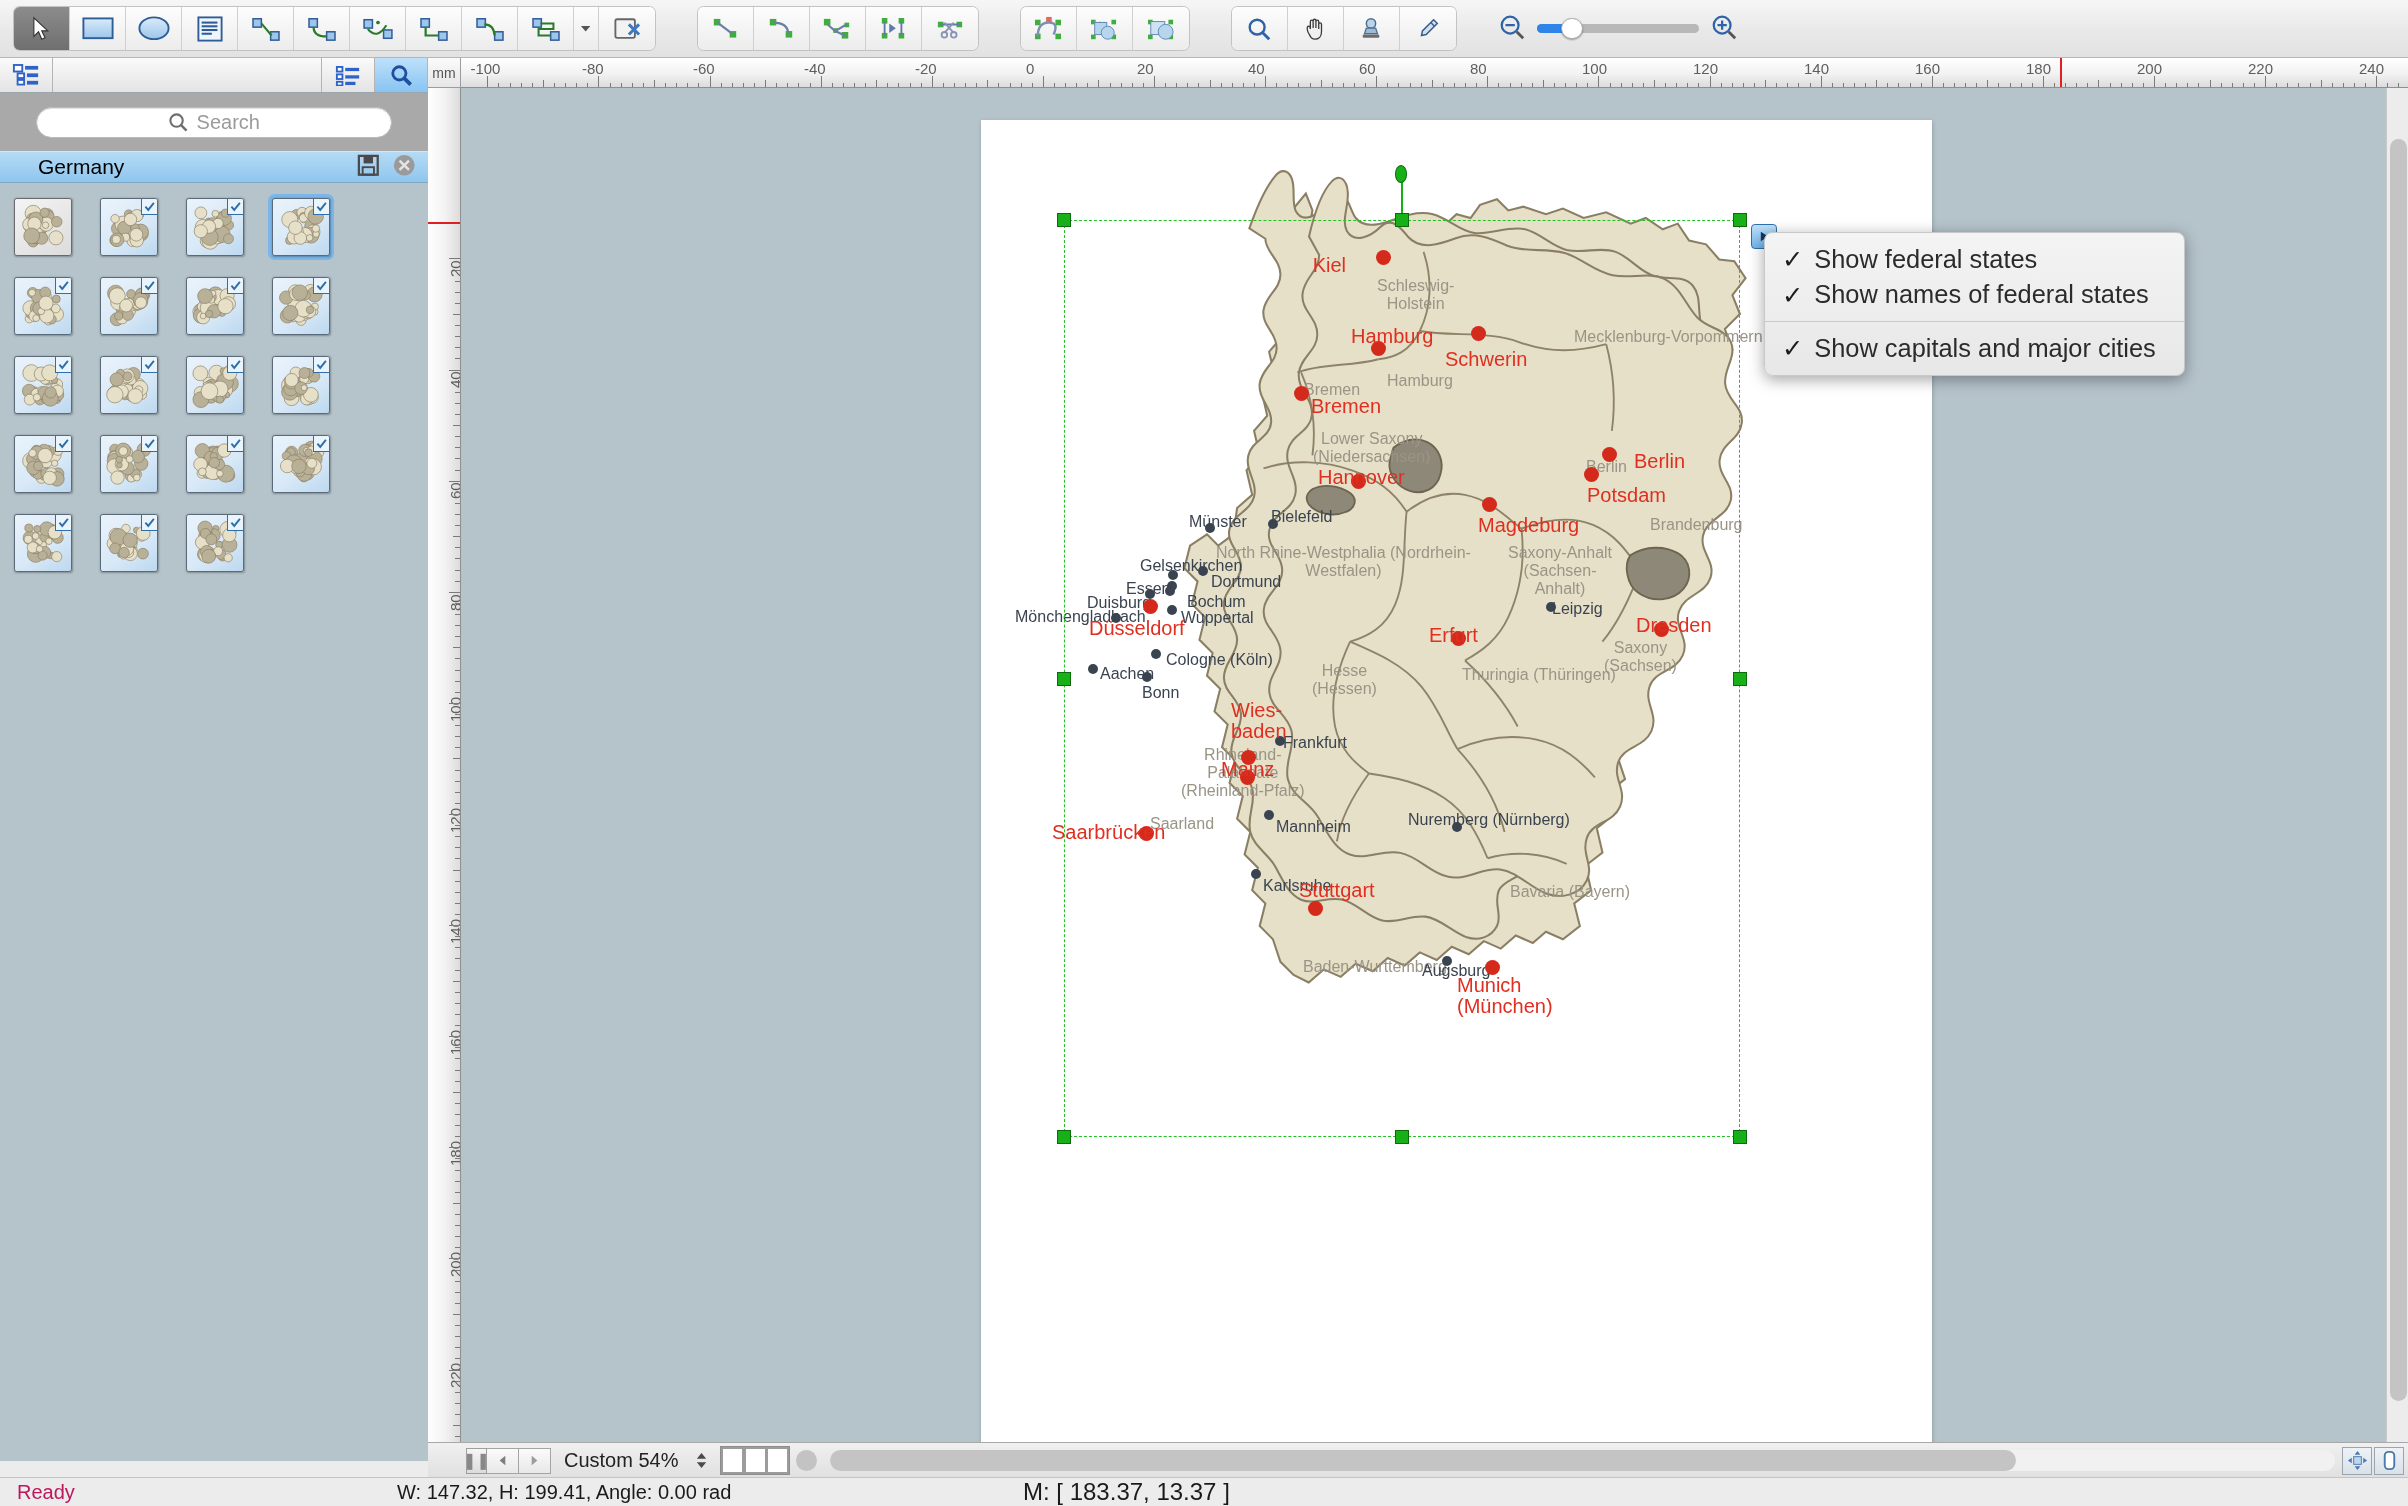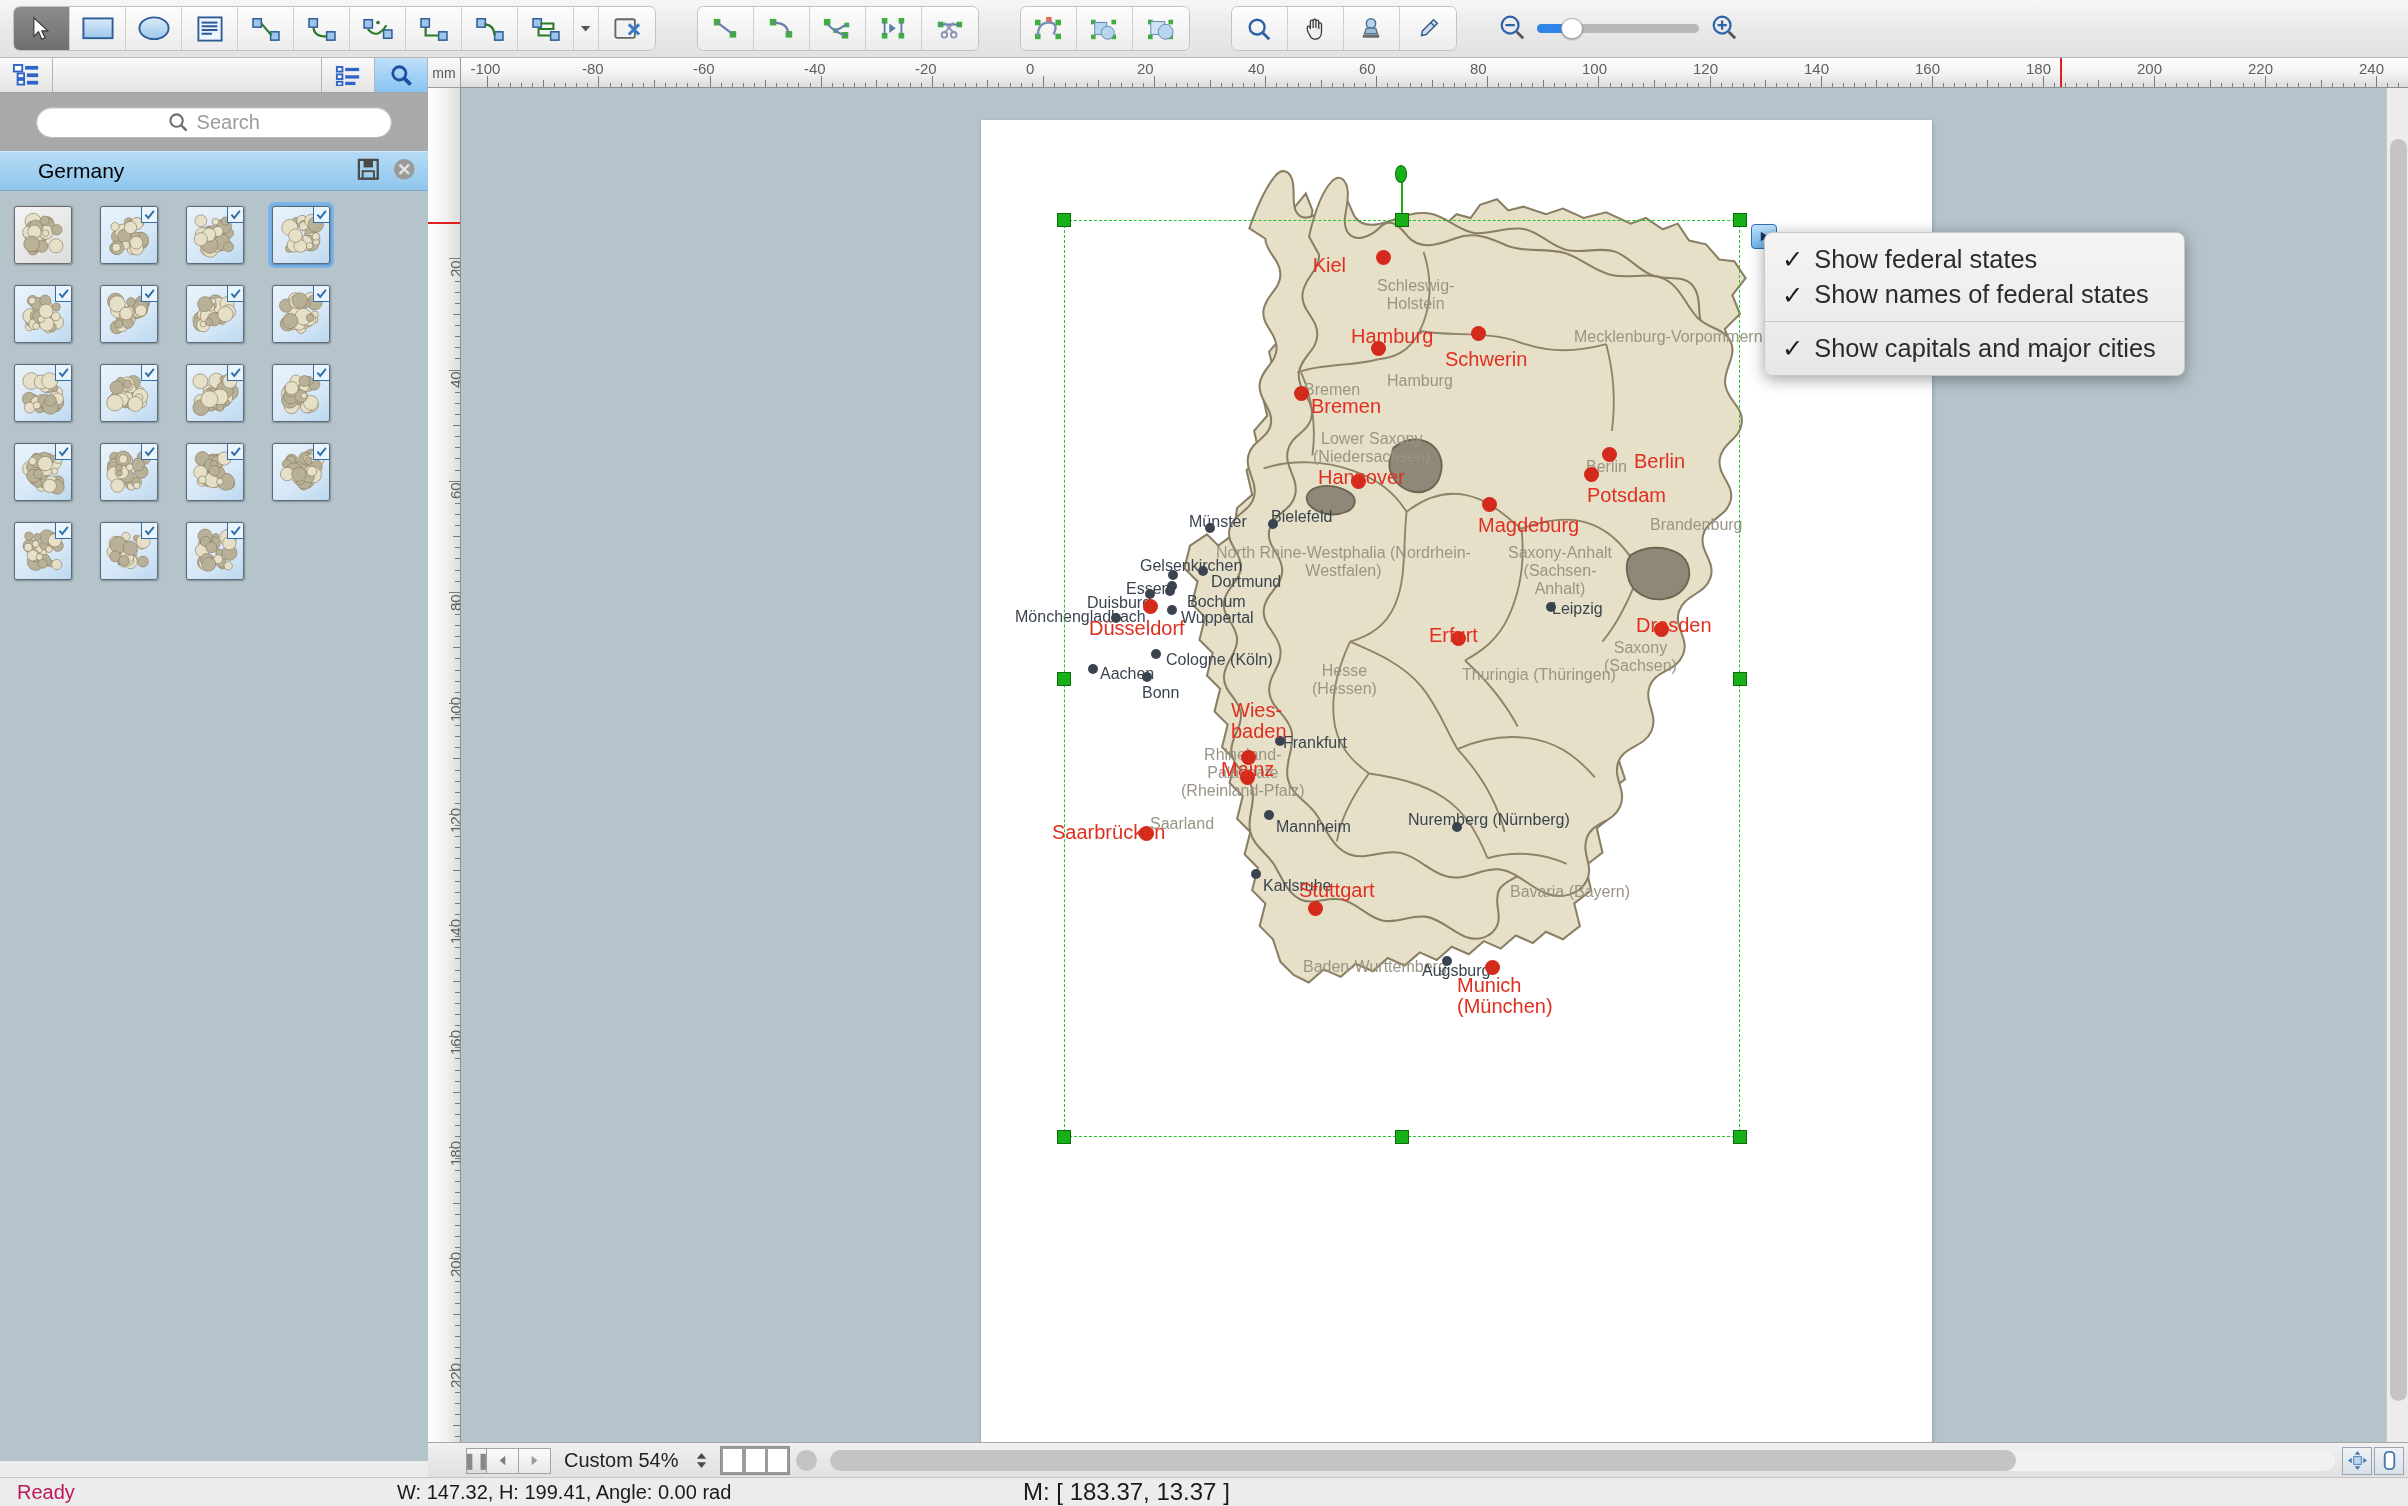--- a/index.html
+++ b/index.html
@@ -46,21 +46,21 @@
   .lp-tab { width: 53px; display: flex; align-items: center; justify-content: center;
             background: linear-gradient(to bottom,#fafafa,#e4e4e4); border-right: 0.9px solid #b4b4b4; }
   .lp-tab.active { background: linear-gradient(to bottom,#bfe0fa,#88c4f2); }
   .lp-fill { flex: 1; background: linear-gradient(to bottom,#fafafa,#e4e4e4); border-right: 0.9px solid #b4b4b4; }
   .lp-search { height: 58px; background: #a9a9a9; display: flex; align-items: center; padding: 0 36px 0 36px; }
   .searchbox { flex: 1; height: 31px; border-radius: 16px; background: #fff; border: 0.9px solid #b9b9b9;
                display: flex; align-items: center; justify-content: center; gap: 8.5px;
                box-shadow: 0 0.9px 0.9px rgba(0,0,0,.12) inset; }
   .searchbox .ph { color: #9b9b9b; font-size: 20px; }
 
-  .stencil-hdr { height: 40px; display: flex; align-items: center; padding: 0 11.3px 0 38px;
+  .stencil-hdr { height: 32px; display: flex; align-items: center; padding: 0 11.3px 0 38px;
                  background: linear-gradient(to bottom,#b5dbf5,#8fc6ee);
                  border-top: 0.9px solid #cfe7f8; border-bottom: 0.9px solid #7fa8c4; }
   .stencil-hdr .title { font-size: 21px; color: #000; flex: 1; }
   .grid { padding: 8.5px 7.5px 7.5px 7.5px; display: flex; flex-wrap: wrap; }
   .cell { width: 86px; height: 79px; display: flex; align-items: flex-start; justify-content: flex-start; padding: 2.8px; }
   .thumb { width: 58px; height: 58px; border: 1.9px solid #5a6a78; border-radius: 2.8px; position: relative;
            background: linear-gradient(145deg,#eaf3fb 0%,#d7e8f7 60%,#bcd8ef 100%);
            box-shadow: 0.9px 0.9px 1.9px rgba(0,0,0,.28); overflow: hidden; }
   .thumb.plain { background: linear-gradient(145deg,#f4f4f4,#dcdcdc); border-color: #6a6a6a; }
   .cell.selected { }

